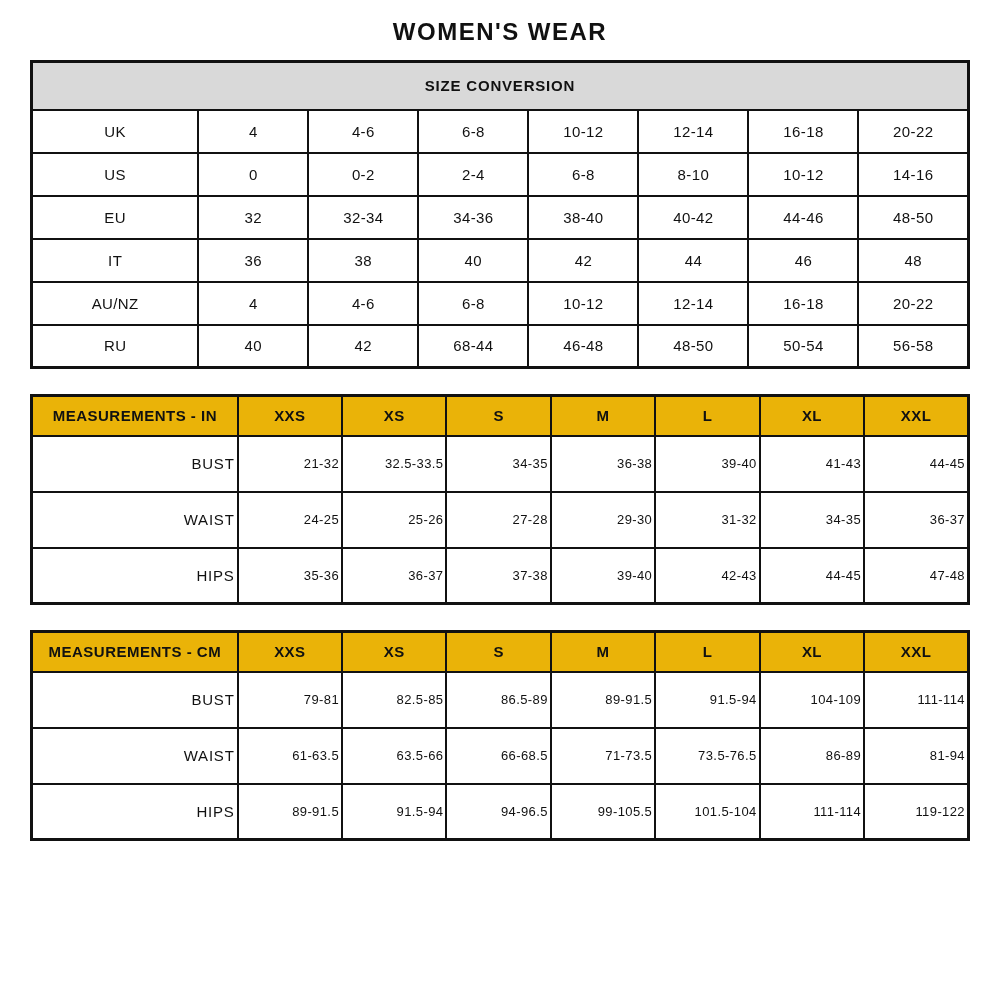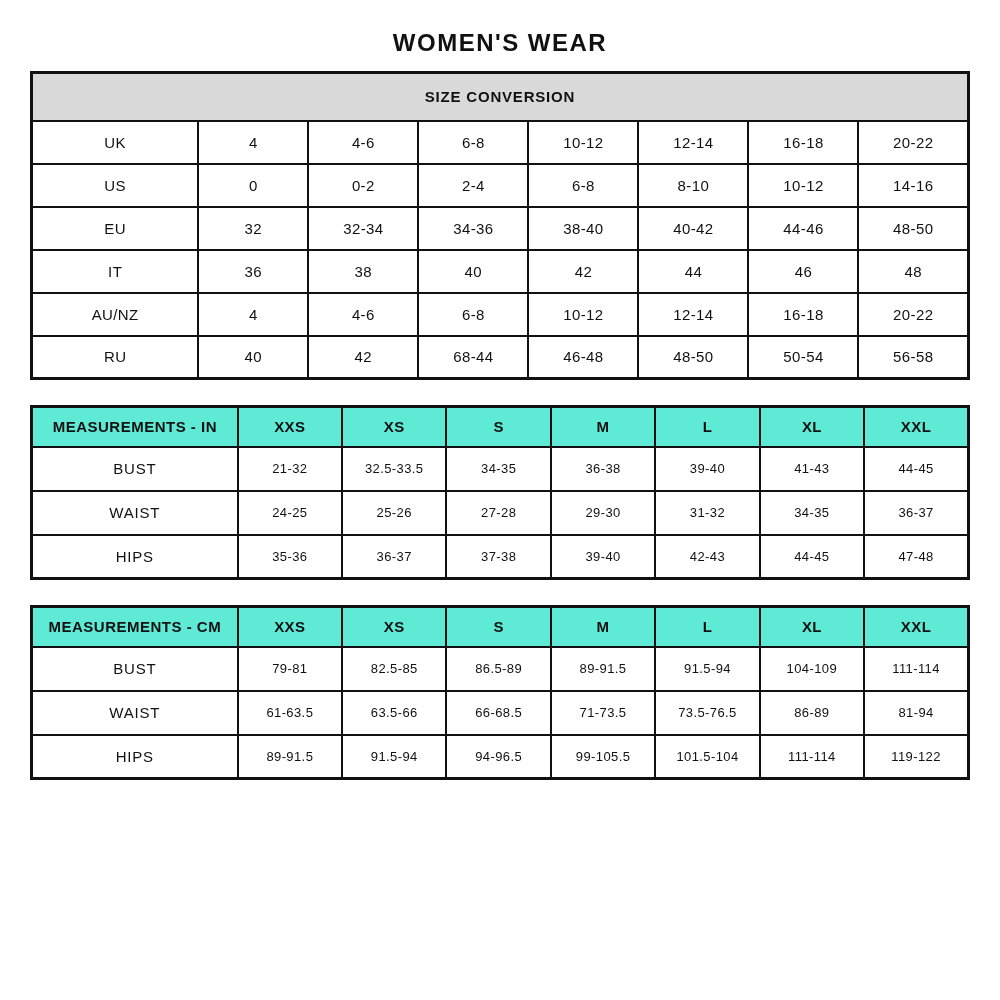--- a/index.html
+++ b/index.html
@@ -5,21 +5,21 @@
   * { box-sizing: border-box; }
   html, body {
     margin: 0; padding: 0;
     width: 1000px; height: 1000px;
     background: #ffffff;
     font-family: "Liberation Sans", sans-serif;
     color: #111111;
   }
   .page {
     width: 1000px; height: 1000px;
-    padding: 23px 30px 0 30px;
+    padding: 12px 30px 0 30px;
     overflow: hidden;
   }
   .page-title {
     text-align: center;
     font-size: 24px;
     font-weight: bold;
     letter-spacing: 1.5px;
     margin: 6px 0 14px 0;
   }
   table {
@@ -53,28 +53,29 @@
     font-size: 15px;
   }
   .size-table tbody td {
     height: 43px;
     font-size: 15px;
     font-weight: normal;
   }
   
   .meas-table thead th {
     height: 40px;
-    background: #5eead4;
+    background: #eab308;
     font-weight: bold;
     font-size: 15px;
   }
   .meas-table thead th:first-child { font-size: 15px; letter-spacing: 0.5px; }
   .meas-table tbody td {
-    height: 44px;
+    height: 56px;
     font-size: 13px;
+    text-align: right;
   }
   .meas-table tbody td:first-child {
     font-size: 15px;
     letter-spacing: 0.8px;
   }
   col.label-col-1 { width: 17.8%; }
   col.label-col-2 { width: 22%; }
 </style>
 </head>
 <body>

